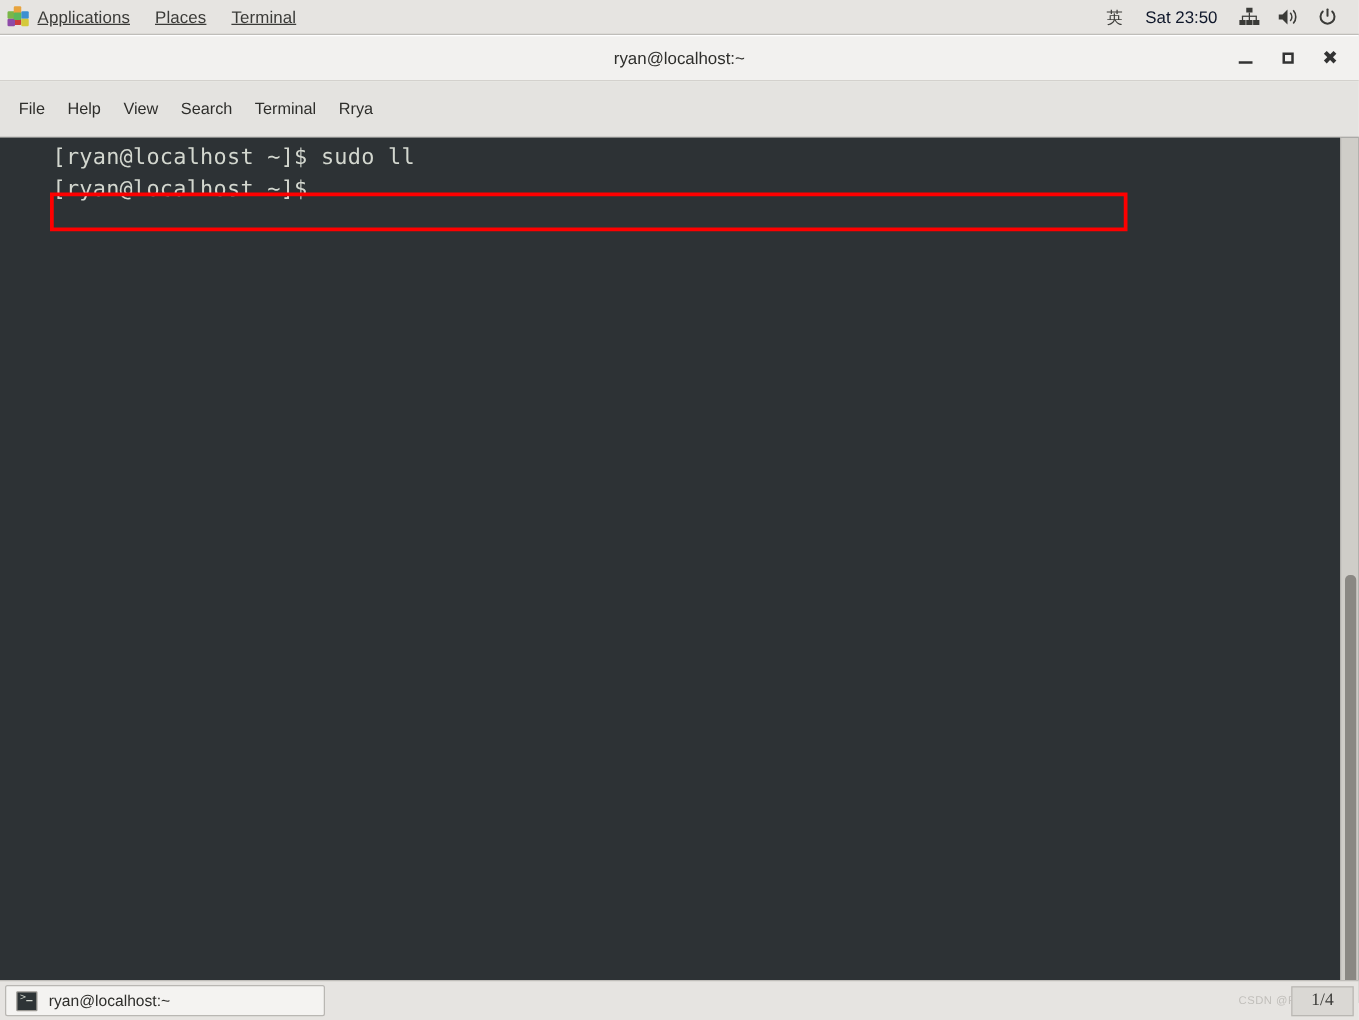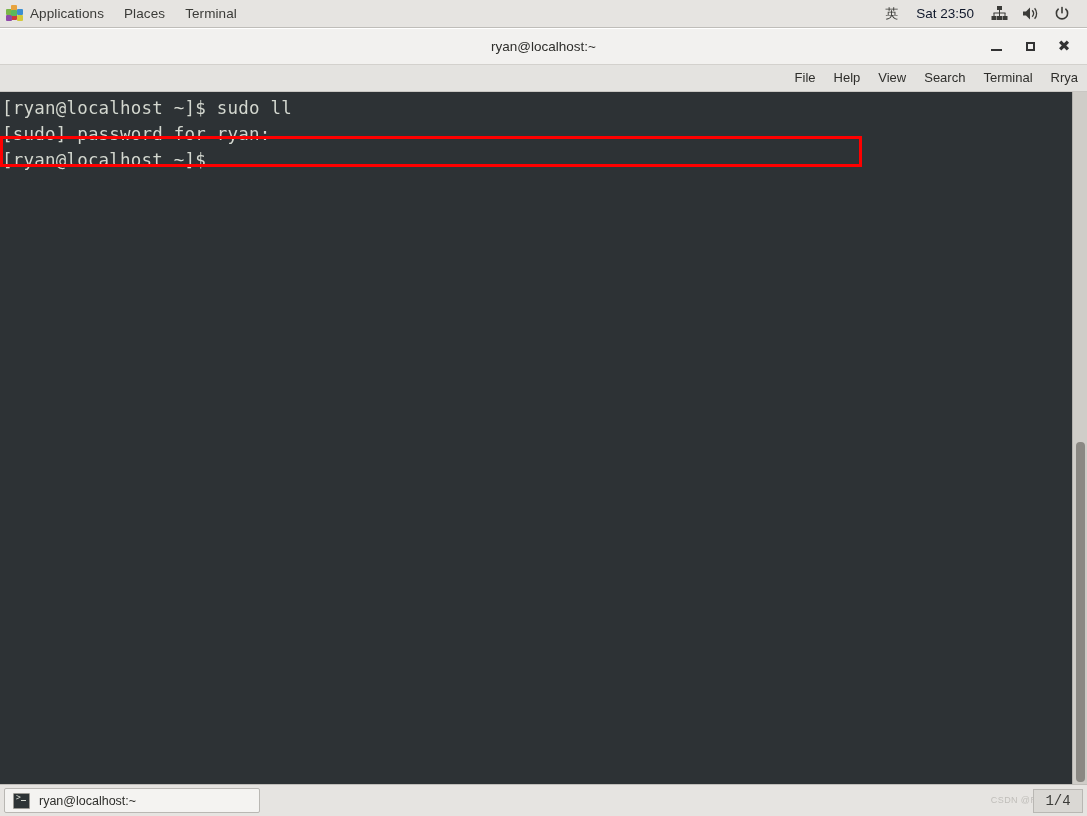--- a/index.html
+++ b/index.html
@@ -43,20 +43,21 @@
     display: flex;
     align-items: center;
     gap: 7px;
     padding: 0 10px 0 6px;
     height: 100%;
   }
   .menu-text {
     font-size: 13.5px;
     color: #3b3b38;
     letter-spacing: 0.1px;
+    text-decoration: underline;
   }
   .sysbar-item {
     padding: 0 10px;
     height: 100%;
     display: flex;
     align-items: center;
   }
   .apps-icon {
     width: 17px;
     height: 17px;
@@ -136,48 +137,48 @@
   .glyph-close {
     font-size: 15px;
     color: #333;
     line-height: 1;
     font-weight: bold;
     font-family: "DejaVu Sans", sans-serif;
   }
 
   
   .menubar {
-    height: 27px;
+    height: 45px;
     background: #e4e3e0;
     border-bottom: 1px solid #c9c7c3;
     display: flex;
     align-items: center;
     padding-left: 6px;
     box-sizing: border-box;
-    justify-content: flex-end;
   }
   .menubar-item {
     font-size: 13px;
     color: #2e2e2b;
     padding: 0 9px;
     line-height: 26px;
   }
 
   
   .terminal-area {
     position: relative;
     height: 692px;
     background: #2d3235;
     display: flex;
   }
   .terminal-body {
     flex: 1 1 auto;
     padding: 3px 0 0 2px;
     overflow: hidden;
     position: relative;
+    margin-left: 40px;
   }
   .term-line {
     font-family: "DejaVu Sans Mono", monospace;
     font-size: 17.5px;
     line-height: 26px;
     color: #d3d7cf;
     white-space: pre;
     letter-spacing: 0.2px;
   }
   .highlight-box {
@@ -275,21 +276,21 @@
     border: 1px solid #b9b7b3;
     display: flex;
     align-items: center;
     justify-content: center;
     box-sizing: border-box;
     position: relative;
   }
   .workspace-label {
     font-size: 14px;
     color: #3b3b38;
-    font-family: Liberation Mono, monospace;
+    font-family: Liberation Serif, serif;
   }
   .watermark {
     position: absolute;
     right: 36px;
     top: 10px;
     font-size: 9px;
     color: #c0beba;
     letter-spacing: 0.4px;
     white-space: nowrap;
   }
@@ -372,21 +373,20 @@
     <span class="menubar-item">Help</span>
     <span class="menubar-item">View</span>
     <span class="menubar-item">Search</span>
     <span class="menubar-item">Terminal</span>
     <span class="menubar-item">Rrya</span>
   </div>
 
   <div class="terminal-area">
     <div class="terminal-body">
       <div class="term-line">[ryan@localhost ~]$ sudo ll</div>
-      <div class="term-line">[sudo] password for ryan:</div>
       <div class="term-line">[ryan@localhost ~]$</div>
       <div class="highlight-box"></div>
     </div>
     <div class="scrollbar">
       <div class="scroll-thumb"></div>
     </div>
   </div>
 </div>
 
 <div class="taskbar">

